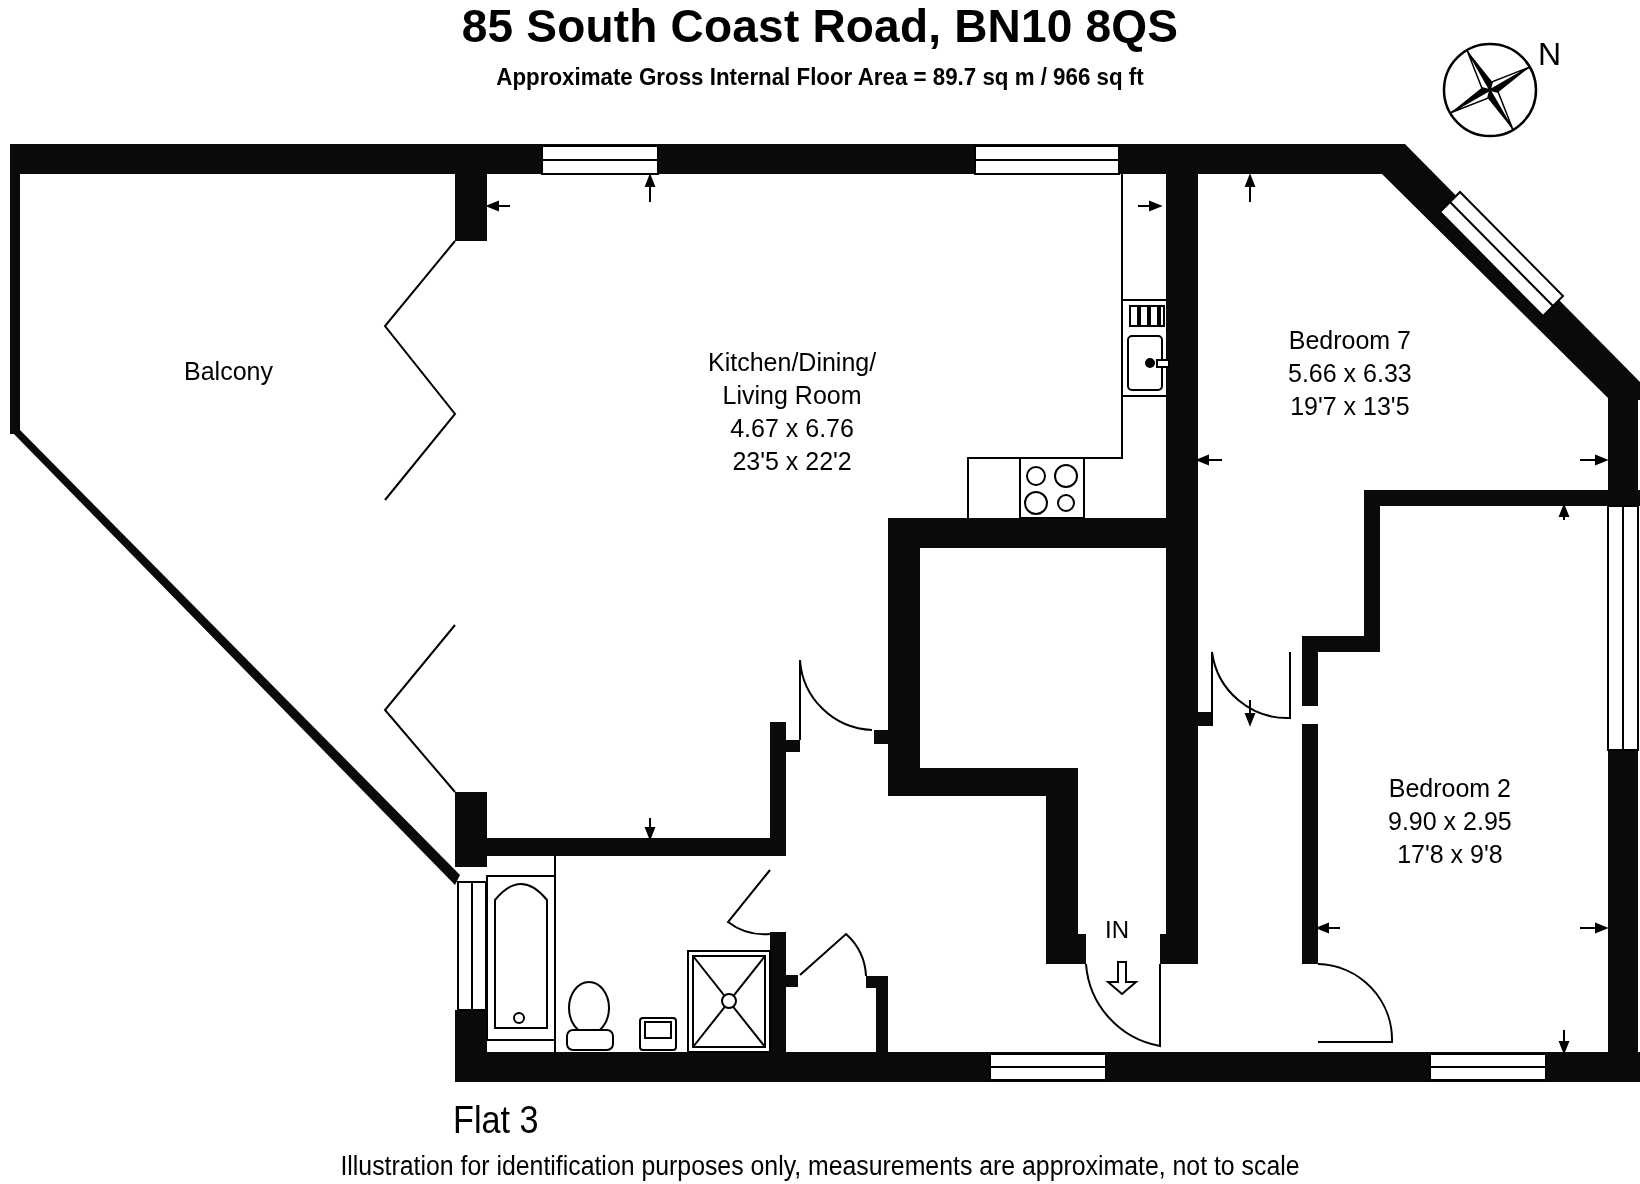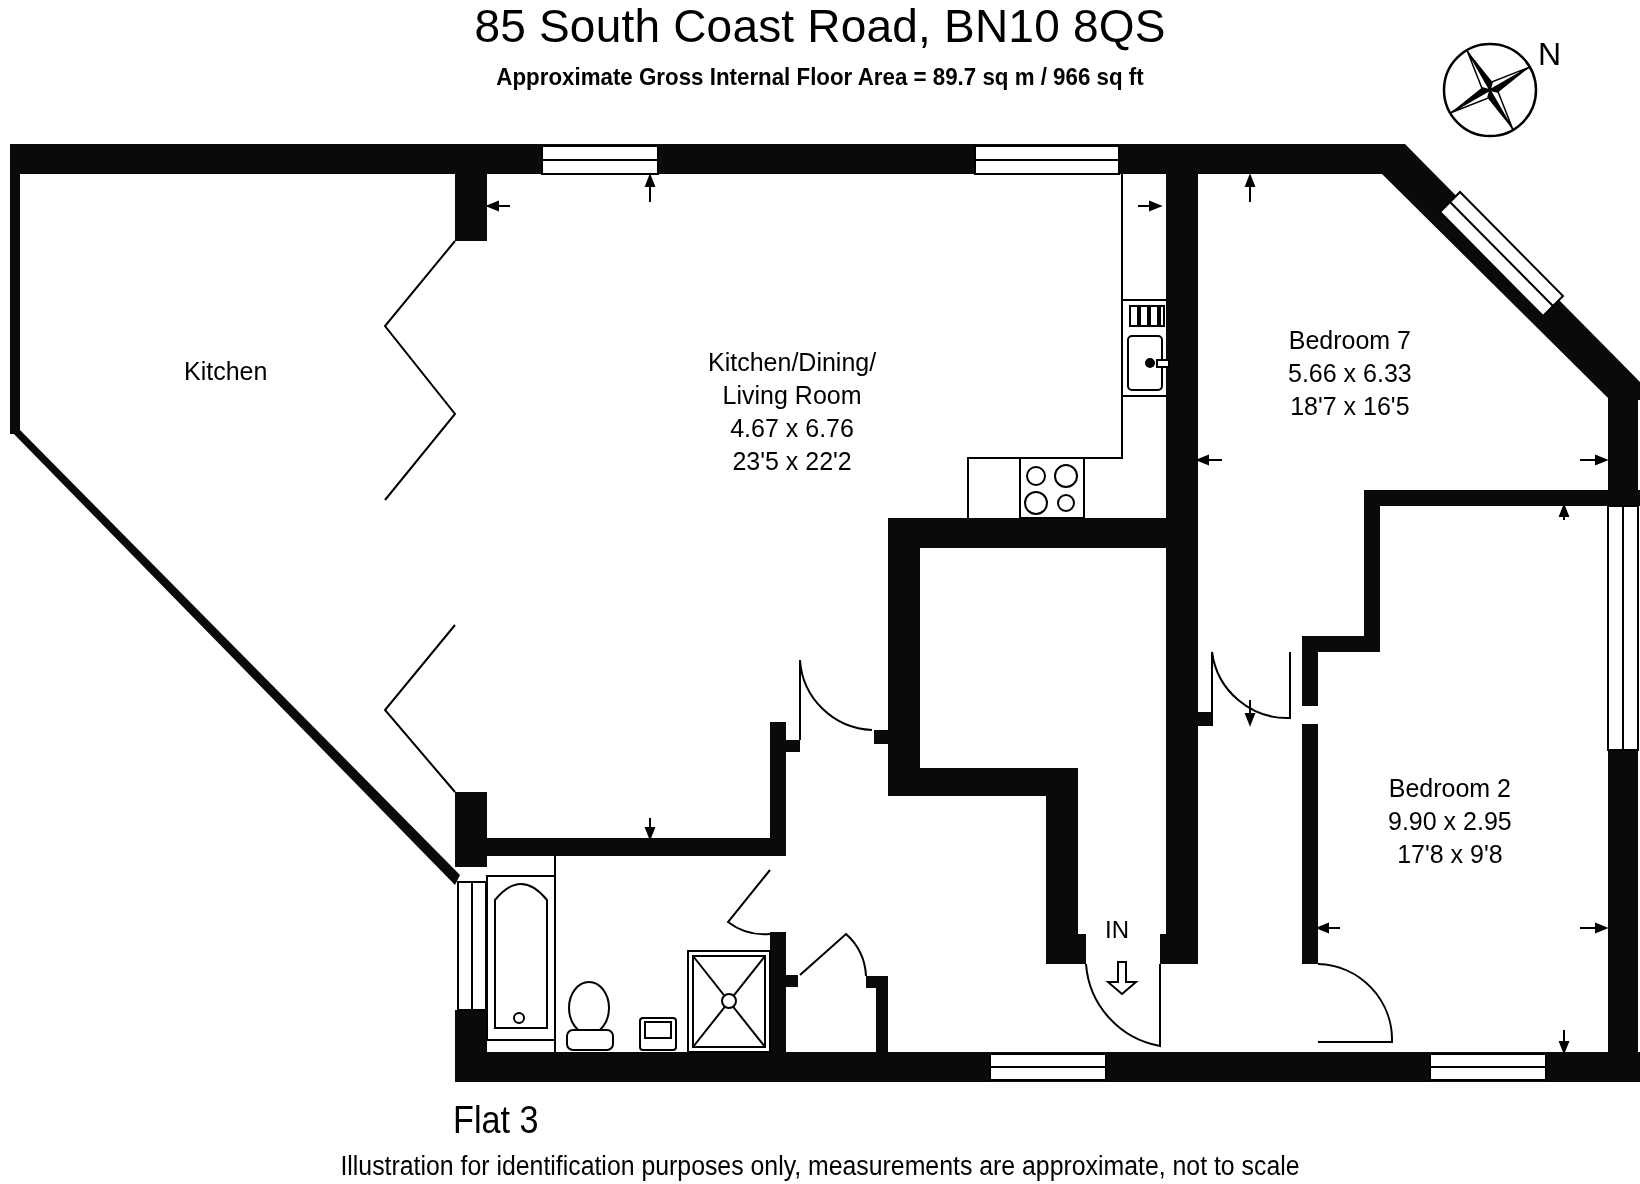--- a/index.html
+++ b/index.html
@@ -1,17 +1,17 @@
 <!DOCTYPE html>
 <html><head>
 <meta charset="utf-8">
 <style>
   html, body { margin: 0; padding: 0; background: #ffffff; }
   body { width: 1640px; height: 1184px; position: relative; overflow: hidden; font-family: "Liberation Sans", sans-serif; color: #000; }
-  .title { position: absolute; left: 0; width: 1640px; top: 0; text-align: center; font-size: 46px; line-height: 52px; font-weight: normal; letter-spacing: 0.2px; }
+  .title { position: absolute; left: 0; width: 1640px; top: 0; text-align: center; font-size: 46px; line-height: 52px; font-weight: bold; letter-spacing: 0.2px; }
   .subtitle { position: absolute; left: 0; width: 1640px; top: 62px; text-align: center; font-size: 24px; line-height: 30px; font-weight: bold; transform: scaleX(0.93); transform-origin: center; }
   .compass { position: absolute; left: 1440px; top: 40px; width: 100px; height: 100px; }
   .compass-label { position: absolute; left: 1538px; top: 36px; font-size: 32px; line-height: 36px; }
   svg.plan { position: absolute; left: 0; top: 0; }
   .room-label { position: absolute; text-align: center; font-size: 25px; line-height: 33px; white-space: nowrap; }
   .room-label span { display: block; }
   .flat-label { position: absolute; left: 453px; top: 1098px; font-size: 38px; line-height: 44px; transform: scaleX(0.9); transform-origin: left; }
   .disclaimer { position: absolute; left: 0; width: 1640px; top: 1150px; text-align: center; font-size: 27px; line-height: 32px; transform: scaleX(0.92); transform-origin: center; }
   .in-label { position: absolute; left: 1105px; top: 916px; font-size: 24px; line-height: 28px; }
 </style>
@@ -189,32 +189,32 @@
     <line x1="1564" y1="1030" x2="1564" y2="1050"></line>
       <polygon points="1560,1042 1564,1052 1568,1042"></polygon>
   </g>
 
   <g fill="#fff" stroke="#000" stroke-width="2">
     <polygon points="1118,962 1126,962 1126,982 1136,982 1122,994 1108,982 1118,982"></polygon>
   </g>
 </svg>
 
 <div class="room-label" style="left:184px; top:355px;">
-  <span>Kitchen</span>
+  <span>Balcony</span>
 </div>
 <div class="room-label" style="left:672px; top:346px;margin-left:36px;">
   <span>Kitchen/Dining/</span>
   <span>Living Room</span>
   <span>4.67 x 6.76</span>
   <span>23'5 x 22'2</span>
 </div>
 <div class="room-label" style="left:1288px; top:324px;">
   <span>Bedroom 7</span>
   <span>5.66 x 6.33</span>
-  <span>18'7 x 16'5</span>
+  <span>19'7 x 13'5</span>
 </div>
 <div class="room-label" style="left:1388px; top:772px;">
   <span>Bedroom 2</span>
   <span>9.90 x 2.95</span>
   <span>17'8 x 9'8</span>
 </div>
 
 <div class="in-label">IN</div>
 
 <div class="flat-label">Flat 3</div>

